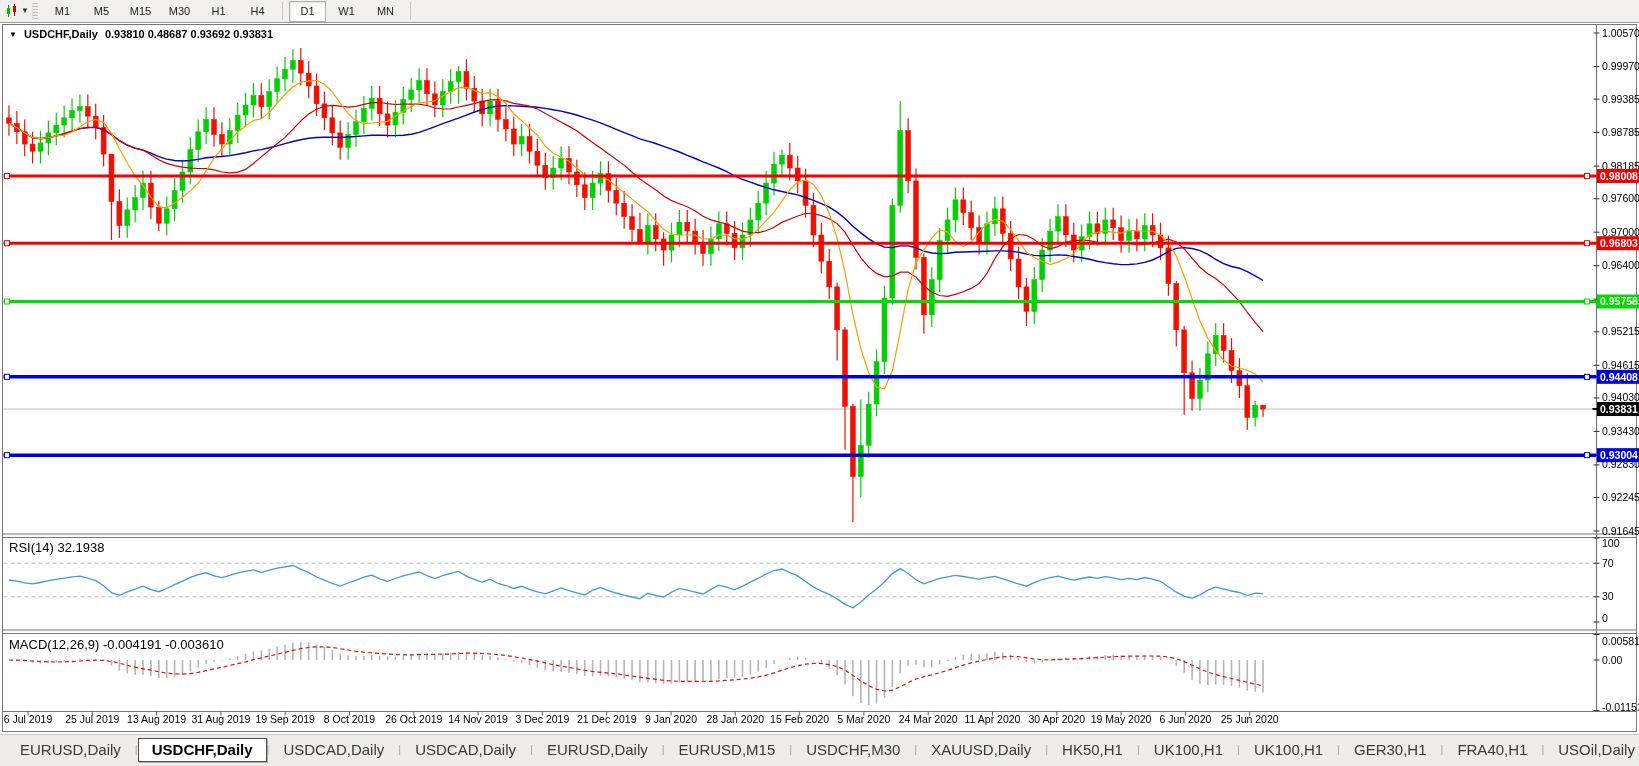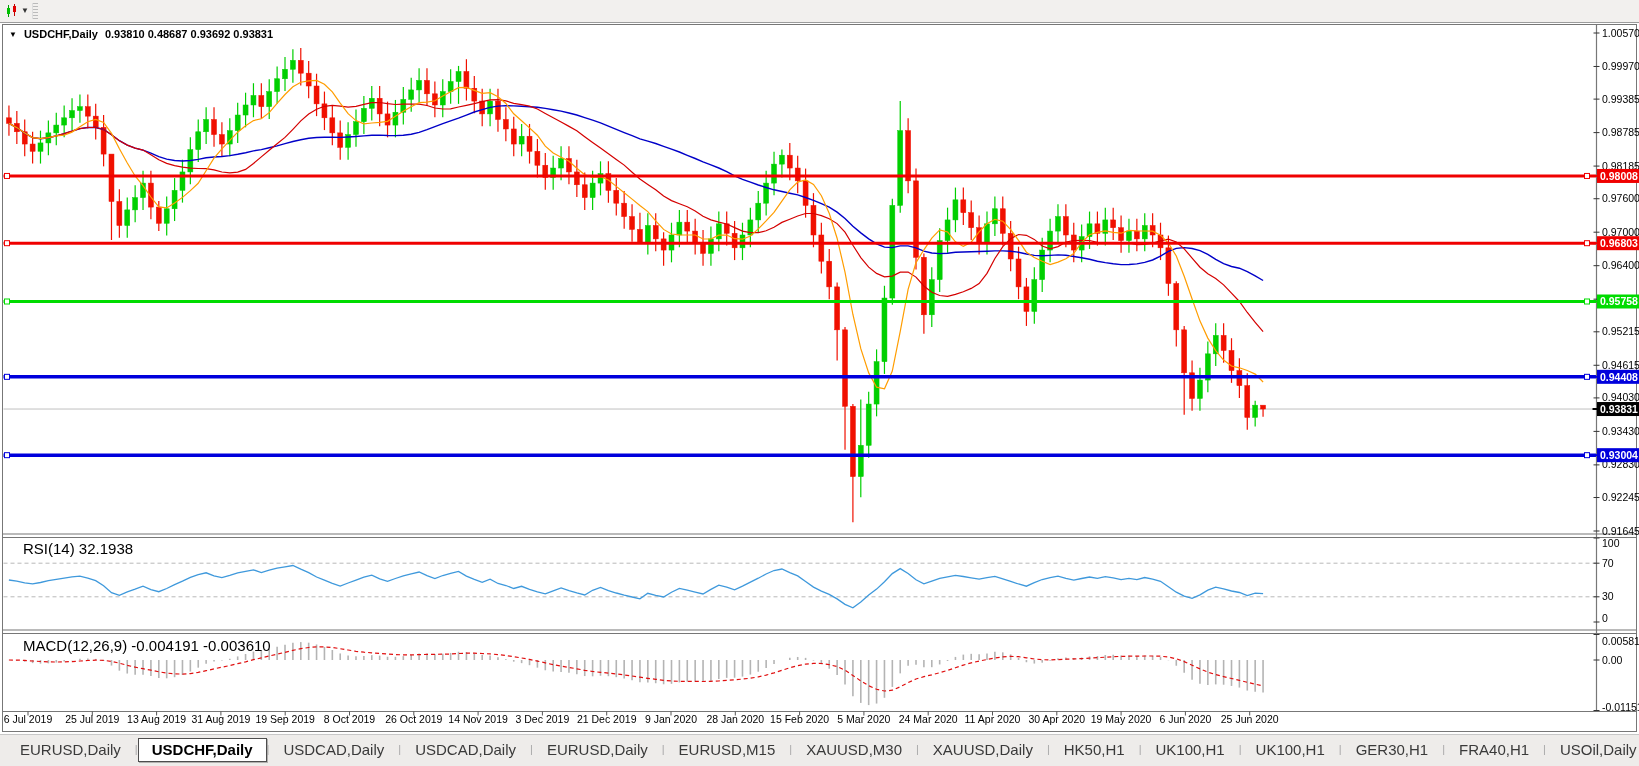--- a/index.html
+++ b/index.html
@@ -17,21 +17,21 @@
   .tf{min-width:27px;height:19px;line-height:19px;text-align:center;font-size:11px;color:#222;
       padding:0 4px;margin:0 1px;border:1px solid transparent;cursor:pointer;user-select:none}
   .tf.active{background:#fbfbfa;border:1px solid #b0b0b0;box-shadow:inset 1px 1px 2px #e4e2e0}
   .vsep{width:1px;height:18px;background:#c4c4c4;margin:0 5px}
 
   
   #chartSvg{position:absolute;top:0;left:0;z-index:1}
   .chart-title{position:absolute;top:28px;left:9px;z-index:2;font-size:11px;font-weight:bold;color:#000;
                display:flex;gap:7px;align-items:center}
   .chart-title .tri{font-size:8px;cursor:pointer}
-  .panel-title{position:absolute;left:23px;z-index:2;font-size:15px;color:#000}
+  .panel-title{position:absolute;left:9px;z-index:2;font-size:13px;color:#000}
   .rsi-title{top:540px}
   .macd-title{top:637px}
 
   
   .tabbar{position:absolute;top:734px;left:0;width:1639px;height:32px;background:#eeecea;
           border-top:1px solid #c7c7c7;display:flex;align-items:flex-start;box-sizing:border-box;
           padding:3px 4px 0 6px;z-index:5}
   .tab{height:22px;line-height:22px;padding:0 13px;font-size:15px;color:#3a3a3a;cursor:pointer;
        white-space:nowrap;border:1px solid transparent;user-select:none}
   .tab.active{background:#fff;border:1px solid #4d4d4d;font-weight:bold;color:#000;
@@ -49,20 +49,33 @@
   <div class="tool-icon">
     <svg width="14" height="14" viewBox="0 0 14 14">
       <line x1="3.5" y1="1" x2="3.5" y2="13" stroke="#00a000" stroke-width="1"></line>
       <rect x="2" y="4" width="3" height="6" fill="#00c000"></rect>
       <line x1="9.5" y1="0" x2="9.5" y2="12" stroke="#c00000" stroke-width="1"></line>
       <rect x="8" y="2" width="3" height="6" fill="#e00000"></rect>
     </svg>
     <span class="caret">▼</span>
   </div>
   <div class="grip"></div>
+  <div id="tfGroup" style="display:flex;align-items:center">
+      <div class="tf">M1</div>
+      <div class="tf">M5</div>
+      <div class="tf">M15</div>
+      <div class="tf">M30</div>
+      <div class="tf">H1</div>
+      <div class="tf">H4</div>
+      <div class="vsep"></div>
+      <div class="tf active">D1</div>
+      <div class="tf">W1</div>
+      <div class="tf">MN</div>
+      <div class="vsep"></div>
+    </div>
 </div>
 
 <svg id="chartSvg" width="1639" height="734">
     <rect x="2.5" y="24.5" width="1634" height="707" fill="#fff" stroke="#777777" stroke-width="1"></rect>
     <line x1="3.5" y1="409.02487394957996" x2="1596.5" y2="409.02487394957996" stroke="#c0c0c0" stroke-width="1"></line>
     <g>
       <line x1="8.94375" y1="105.53781512605045" x2="8.94375" y2="135.668907563025" stroke="#f01000" stroke-width="1.2"></line>
       <rect x="6.449999999999999" y="117.81344537815116" width="4.987500000000001" height="5.579831932773118" fill="#f01000" stroke="#f01000" stroke-width="0.5"></rect>
       <line x1="16.83125" y1="111.11764705882355" x2="16.83125" y2="144.03865546218498" stroke="#f01000" stroke-width="1.2"></line>
       <rect x="14.3375" y="123.39327731092428" width="4.987500000000001" height="8.36974789915999" fill="#f01000" stroke="#f01000" stroke-width="0.5"></rect>
@@ -708,21 +721,21 @@
     <div class="tab active">USDCHF,Daily</div>
     <span class="tabsep">|</span>
     <div class="tab">USDCAD,Daily</div>
     <span class="tabsep">|</span>
     <div class="tab">USDCAD,Daily</div>
     <span class="tabsep">|</span>
     <div class="tab">EURUSD,Daily</div>
     <span class="tabsep">|</span>
     <div class="tab">EURUSD,M15</div>
     <span class="tabsep">|</span>
-    <div class="tab">XAUUSD,M30</div>
+    <div class="tab">USDCHF,M30</div>
     <span class="tabsep">|</span>
     <div class="tab">XAUUSD,Daily</div>
     <span class="tabsep">|</span>
     <div class="tab">HK50,H1</div>
     <span class="tabsep">|</span>
     <div class="tab">UK100,H1</div>
     <span class="tabsep">|</span>
     <div class="tab">UK100,H1</div>
     <span class="tabsep">|</span>
     <div class="tab">GER30,H1</div>

